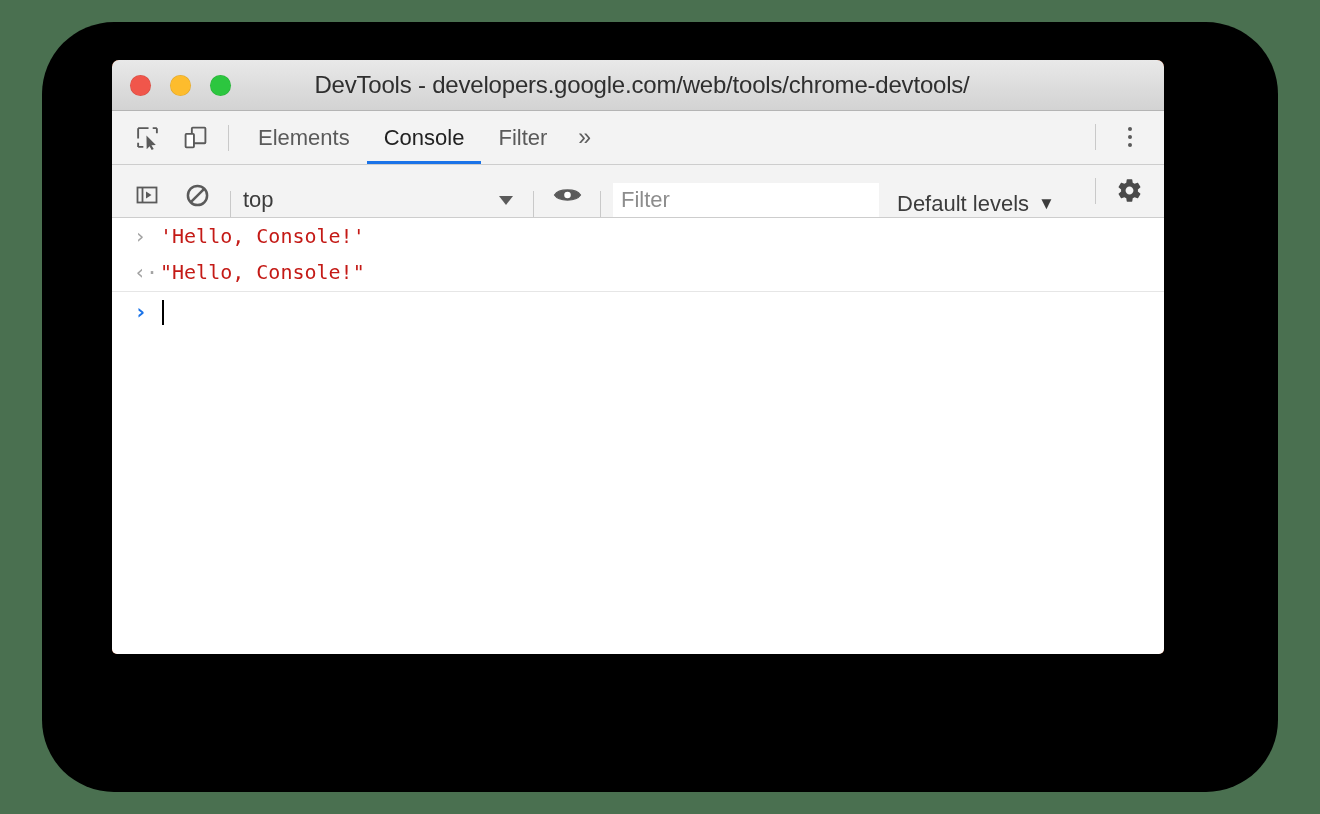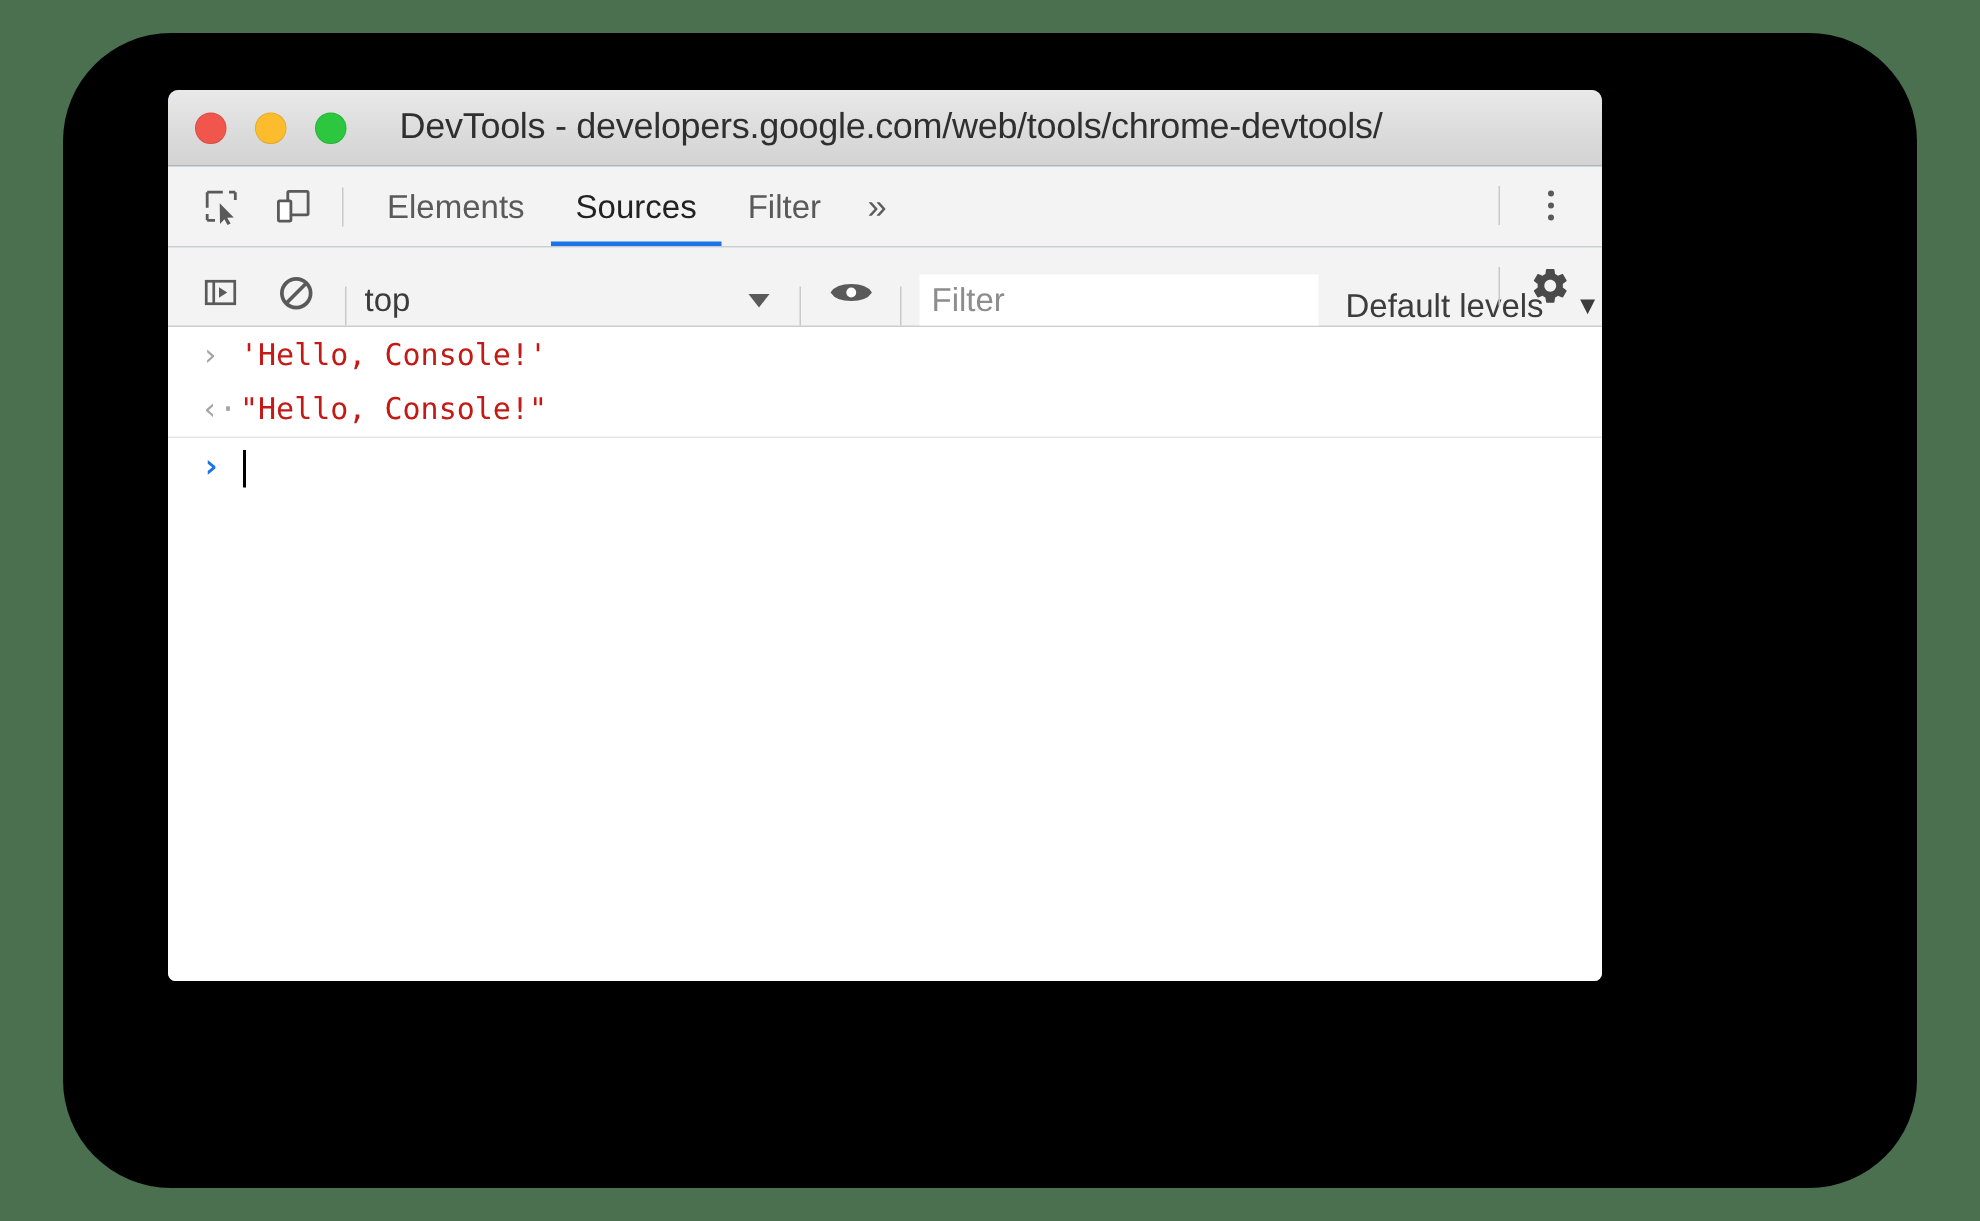--- a/index.html
+++ b/index.html
@@ -24,23 +24,23 @@
     height: 770px;
     background: #000000;
     border-radius: 72px;
   }
 
   
   #devtools-window {
     position: absolute;
     left: 112px;
     top: 60px;
-    width: 956px;
+    width: 1052px;
     height: 594px;
-    background: #7dd3fc;
+    background: #c2410c;
     border-radius: 7px 7px 5px 5px;
     overflow: hidden;
     box-shadow: 0 0 0 0.5px rgba(0,0,0,0.28);
   }
 
   
   #title-bar {
     position: relative;
     height: 50px;
     background: linear-gradient(to bottom, #e9e9e9 0%, #dcdcdc 55%, #d3d3d3 100%);
@@ -191,21 +191,21 @@
     color: #3c3c3c;
     padding: 0 8px;
     flex: none;
     font-family: "Liberation Sans", sans-serif;
   }
   #filter-input::placeholder { color: #8d8d8d; opacity: 1; }
 
   #levels-select {
     display: flex;
     align-items: center;
-    gap: 21px;
+    gap: 9px;
     margin-left: 18px;
     flex: none;
   }
   #levels-value { font-size: 22px; color: #3c3c3c; }
 
   #toolbar-right {
     position: absolute;
     right: 0;
     top: 0;
     height: 51px;
@@ -302,21 +302,21 @@
     <div class="icon-btn" id="device-btn">
       <svg width="25" height="25" viewBox="0 0 24 24" aria-hidden="true">
         <rect x="8.5" y="2.5" width="13" height="15" rx="0.8" fill="none" stroke="#5a5a5a" stroke-width="1.8"></rect>
         <rect x="2.5" y="8.5" width="8" height="13" rx="0.8" fill="#ffffff" stroke="#5a5a5a" stroke-width="1.8"></rect>
       </svg>
     </div>
 
     <div class="vsep"></div>
 
     <div class="panel-tab">Elements</div>
-    <div class="panel-tab active">Sources</div>
+    <div class="panel-tab active">Console</div>
     <div class="panel-tab">Filter</div>
     <div id="tab-overflow">»</div>
 
     <div id="tabbar-right">
       <div class="vsep"></div>
       <div id="kebab-btn">
         <span class="kebab-dot"></span>
         <span class="kebab-dot"></span>
         <span class="kebab-dot"></span>
       </div>

